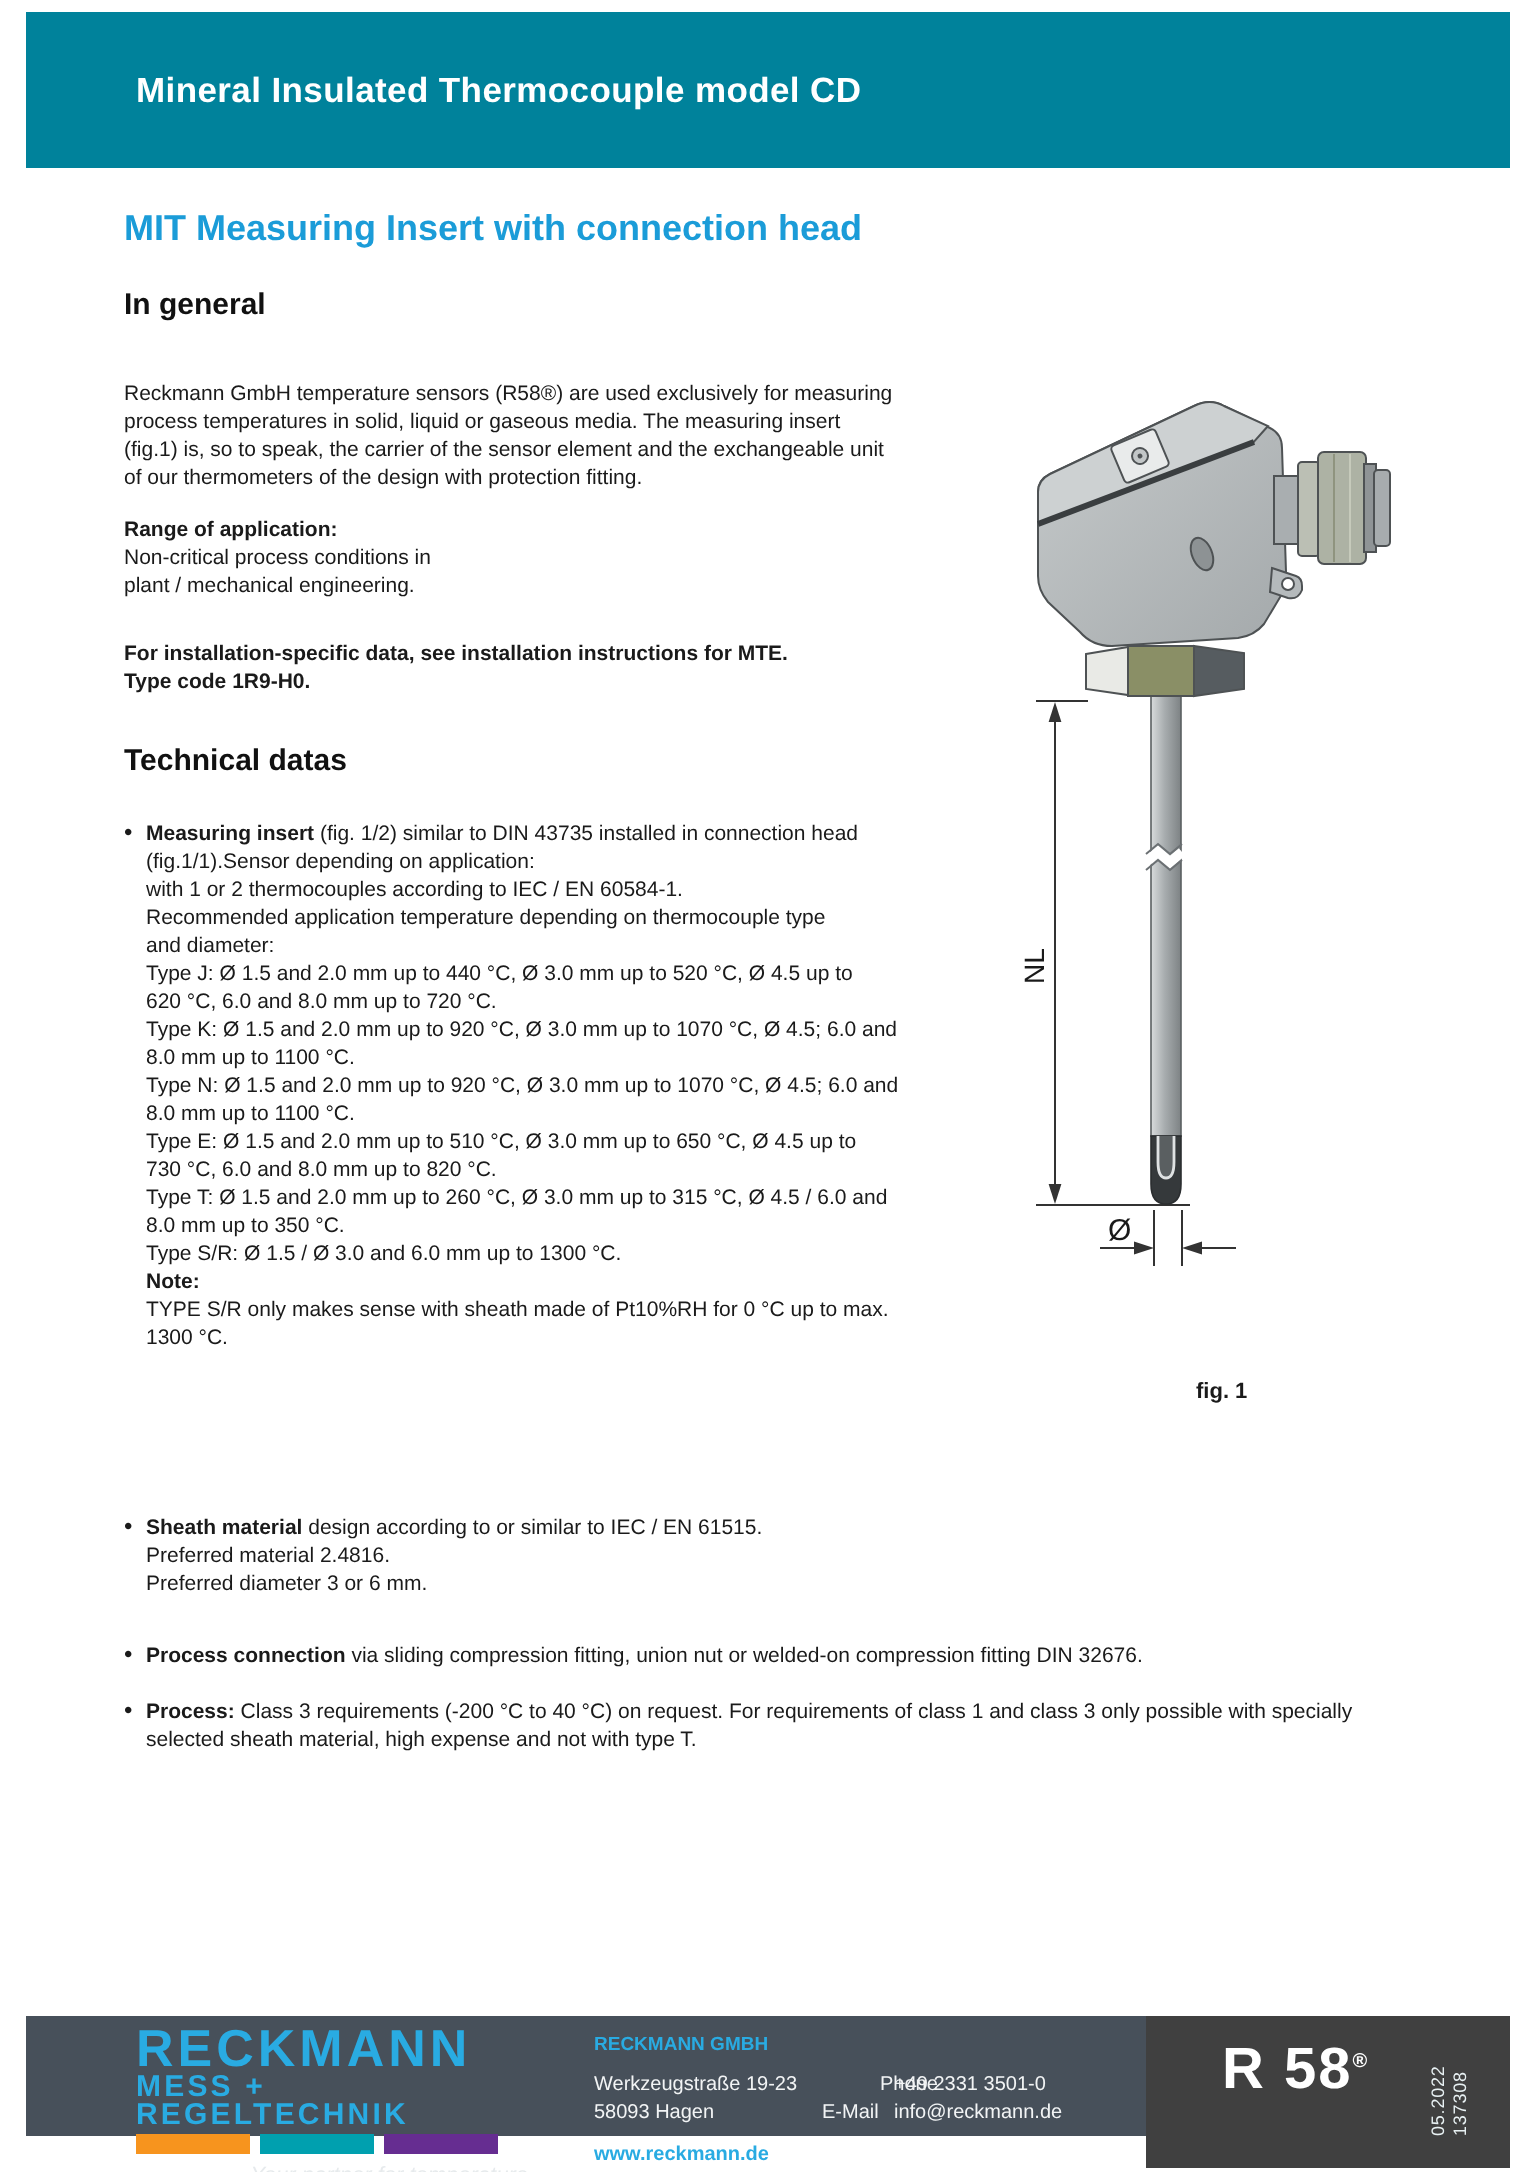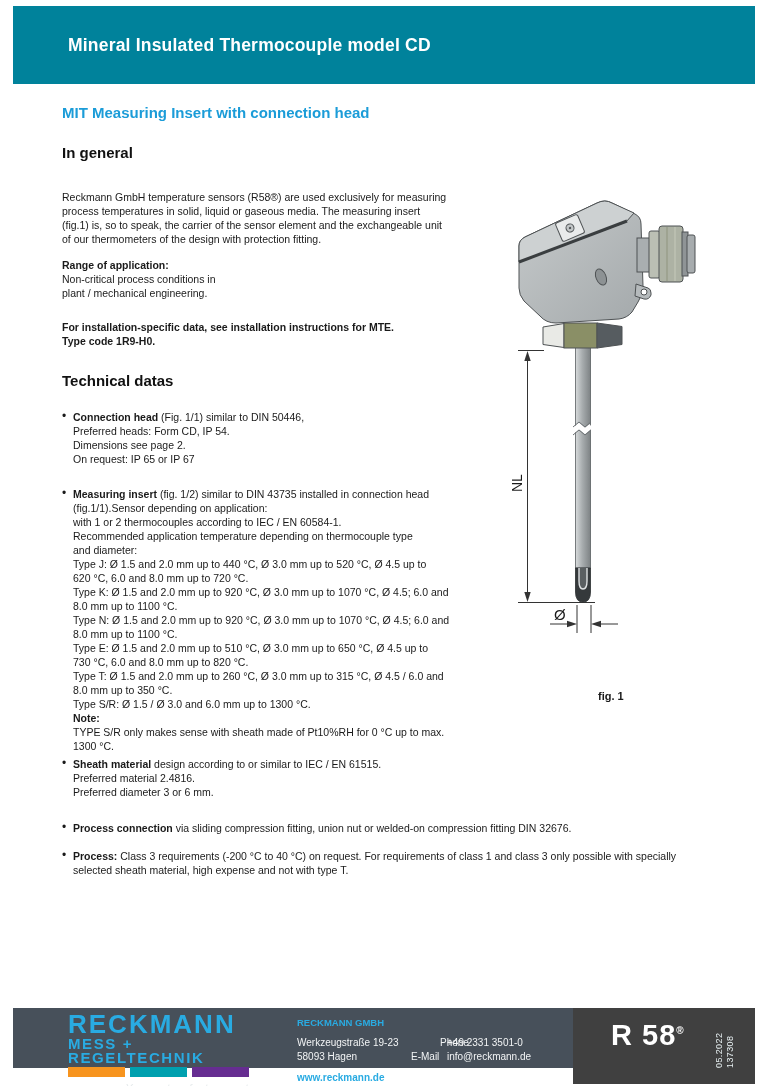--- a/index.html
+++ b/index.html
@@ -12,21 +12,21 @@
 
   
   .header-band {
     position:absolute; left:13px; top:6px; right:13px; height:78px;
     background:#00829B; display:flex; align-items:center;
   }
   .header-band .title {
     margin:0 0 0 55px; font-size:17.5px; font-weight:bold; color:#fff; letter-spacing:.2px;
   }
 
-  .subtitle { left:62px; top:104px; font-size:15px; font-weight:bold; color:#1B9CD8; }
+  .subtitle { left:62px; top:104px; font-size:18px; font-weight:bold; color:#1B9CD8; }
   .h2 { font-size:15px; font-weight:bold; color:#111; }
   .body-text { font-size:10.5px; line-height:14px; white-space:pre; }
   .bold { font-weight:bold; }
 
   ul.bullets { list-style:none; margin:0; padding:0; font-size:10.5px; line-height:14px; }
   ul.bullets li { position:relative; padding-left:11px; white-space:pre; margin:0 0 21px 0; }
   ul.bullets li::before { content:"\2022"; position:absolute; left:0; top:-1px; font-size:12px; }
   #list2 li:nth-child(1) { margin-bottom:22px; }
   #list2 li:nth-child(2) { margin-bottom:14px; }
   #list2 li:nth-child(3) { margin-bottom:0; }
@@ -81,24 +81,20 @@
 of our thermometers of the design with protection fitting.</div>
 <div class="abs body-text bold" style="left:62px; top:258px;">Range of application:</div>
 <div class="abs body-text" style="left:62px; top:272px;">Non-critical process conditions in
 plant / mechanical engineering.</div>
 <div class="abs body-text bold" style="left:62px; top:320px;">For installation-specific data, see installation instructions for MTE.
 Type code 1R9-H0.</div>
 
 <div class="abs h2" style="left:62px; top:372px;">Technical datas</div>
 
 <ul class="bullets abs" id="list1" style="left:62px; top:410px; width:440px;">
-  <li><b>Connection head</b><span> (Fig. 1/1) similar to DIN 50446,
-Preferred heads: Form CD, IP 54.
-Dimensions see page 2.
-On request: IP 65 or IP 67</span></li>
   <li><b>Measuring insert</b><span> (fig. 1/2) similar to DIN 43735 installed in connection head
 (fig.1/1).Sensor depending on application:
 with 1 or 2 thermocouples according to IEC / EN 60584-1.
 Recommended application temperature depending on thermocouple type
 and diameter:
 Type J: Ø 1.5 and 2.0 mm up to 440 °C, Ø 3.0 mm up to 520 °C, Ø 4.5 up to
 620 °C, 6.0 and 8.0 mm up to 720 °C.
 Type K: Ø 1.5 and 2.0 mm up to 920 °C, Ø 3.0 mm up to 1070 °C, Ø 4.5; 6.0 and
 8.0 mm up to 1100 °C.
 Type N: Ø 1.5 and 2.0 mm up to 920 °C, Ø 3.0 mm up to 1070 °C, Ø 4.5; 6.0 and

